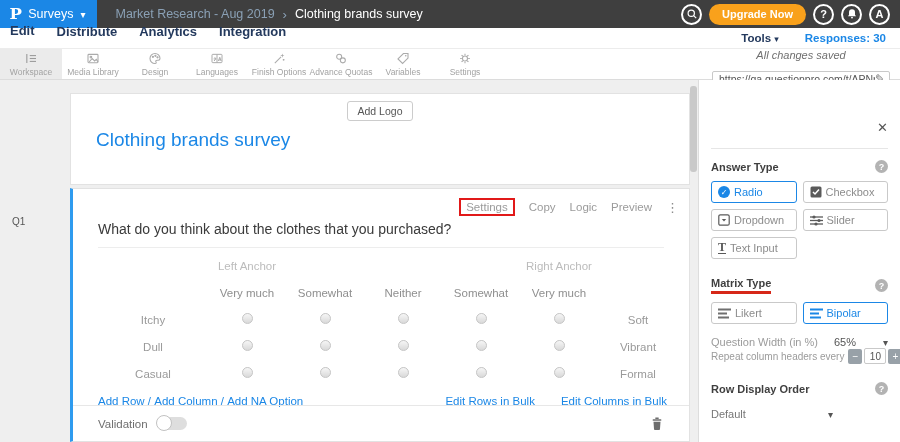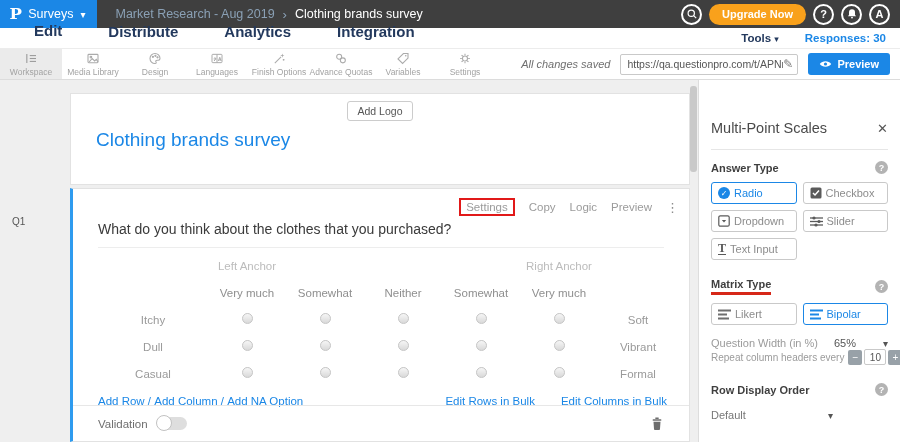--- a/index.html
+++ b/index.html
@@ -16,34 +16,34 @@
   .crumb { display:flex; align-items:center; gap:8px; margin-left:18px; font-size:12.5px; }
   .crumb-folder { color:#8aa0b5; cursor:pointer; }
   .crumb-sep { color:#8aa0b5; font-size:13px; }
   .crumb-current { color:#ffffff; }
   .topbar-right { margin-left:auto; display:flex; align-items:center; gap:7px; padding-right:10px; }
   .tb-circle { width:21px; height:21px; border:2px solid #fff; border-radius:50%; display:flex; align-items:center; justify-content:center; color:#fff; font-size:11px; font-weight:bold; cursor:pointer; background:transparent; }
   .upgrade-btn { height:21px; border-radius:11px; background:#f9a11b; color:#fff; font-size:11px; font-weight:bold; display:flex; align-items:center; padding:0 13px; cursor:pointer; border:none; }
 
   
   .navrow { position:absolute; top:28px; left:0; width:900px; height:20px; background:#fff; display:flex; align-items:center; padding:0 10px; }
-  .nav-item { font-size:15px; font-weight:bold; color:#23395d; margin-right:22px; cursor:pointer; padding-bottom:14px;margin-left:24px; }
+  .nav-item { font-size:13px; font-weight:bold; color:#23395d; margin-right:22px; cursor:pointer; padding-bottom:14px; }
   .nav-item.active { border-bottom:2px solid #1b87e6; }
   .nav-right { margin-left:auto; display:flex; align-items:center; gap:26px; padding-right:4px; }
   .tools-label { font-size:11.5px; font-weight:bold; color:#23395d; cursor:pointer; }
   .tools-label .caret { font-size:9px; }
   .responses-label { font-size:11.5px; font-weight:bold; color:#1b87e6; cursor:pointer; }
 
   
   .toolbar { position:absolute; top:48px; left:0; width:900px; height:32px; background:#fff; border-top:1px solid #ececec; border-bottom:1px solid #dcdcdc; display:flex; align-items:stretch; }
   .tool-item { width:62px; display:flex; flex-direction:column; align-items:center; justify-content:center; gap:1px; color:#a8a8a8; cursor:pointer; }
   .tool-item.active { background:#ebebeb; }
   .tool-item svg { display:block; }
   .tool-label { font-size:8.5px; color:#a3a3a3; white-space:nowrap; }
-  .toolbar-right { margin-left:auto; display:flex; align-items:center; gap:10px; padding-right:10px; }
+  .toolbar-right { margin-left:auto; display:flex; align-items:center; gap:10px; padding-right:10px;flex-direction:column; }
   .saved-label { font-size:11px; font-style:italic; color:#6f6f6f; }
   .url-box { width:178px; height:21px; border:1px solid #c9c9c9; border-radius:2px; background:#fff; display:flex; align-items:center; padding:0 4px 0 6px; }
   .url-box input { border:none; outline:none; flex:1; font-size:10.5px; color:#555; font-family:inherit; background:transparent; width:150px; }
   .pencil-icon { color:#777; font-size:12px; cursor:pointer; }
   .preview-btn { height:22px; background:#1b87e6; color:#fff; border:none; border-radius:3px; font-size:11px; font-weight:bold; display:flex; align-items:center; gap:5px; padding:0 11px; cursor:pointer; }
 
   
   .main { position:absolute; top:80px; left:0; width:900px; height:362px; background:#efefef; }
   .qnum { position:absolute; left:12px; top:136px; font-size:10px; color:#555; }
   .card { position:absolute; background:#fff; border:1px solid #e2e2e2; }
@@ -346,21 +346,20 @@
               <path d="M4 6.5h8l-.6 8.5a1 1 0 0 1-1 .9H5.6a1 1 0 0 1-1-.9z" fill="#6d6d6d"></path>
             </svg>
         </span>
       </div>
     </div>
 
     <div class="scroll-thumb"></div>
 
     <aside class="sidebar">
       <div class="sb-title-row">
-        <span class="sb-title">Multi-Point Scales</span>
         <span class="close-icon">✕</span>
       </div>
       <div class="sb-divider"></div>
 
       <div class="sb-label-row">
         <span class="sb-label">Answer Type</span>
         <span class="help-dot">?</span>
       </div>
       <div class="btn-grid">
         <div class="atype-btn selected">

